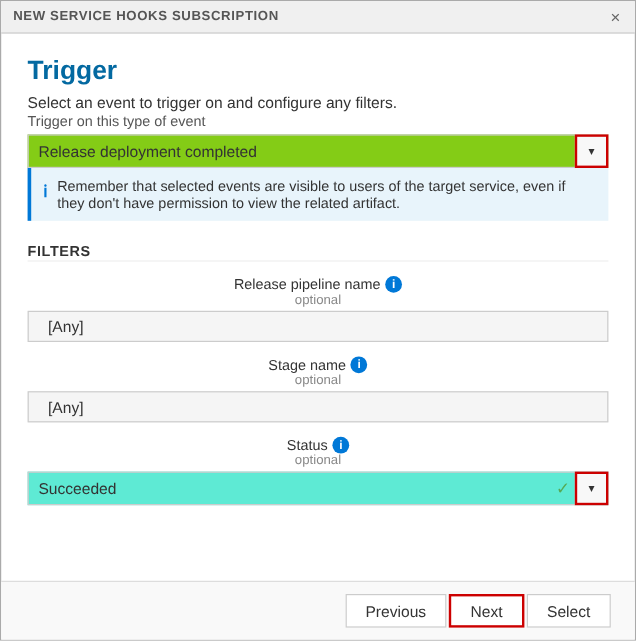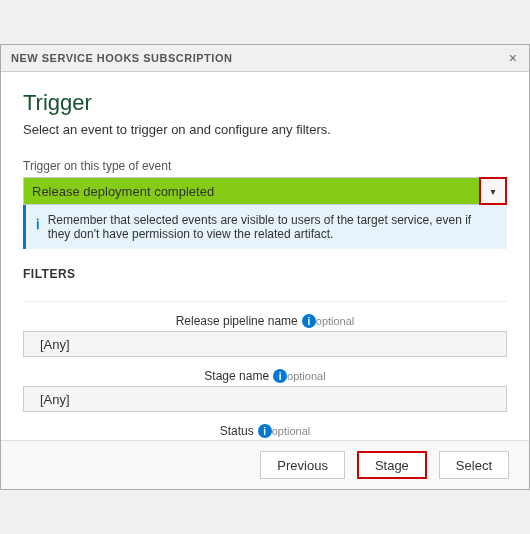--- a/index.html
+++ b/index.html
@@ -9,21 +9,21 @@
       background: #f0f0f0;
       display: flex;
       justify-content: center;
       align-items: center;
       width: 530px;
       height: 534px;
       overflow: hidden;
     }
     .dialog {
       width: 530px;
-      height: 446px;
+      height: 534px;
       background: #fff;
       border: 1px solid #aaa;
       display: flex;
       flex-direction: column;
     }
     .dialog-titlebar {
       background: #f0f0f0;
       border-bottom: 1px solid #ccc;
       padding: 6px 10px;
       display: flex;
@@ -46,28 +46,28 @@
       line-height: 1;
       padding: 0 2px;
     }
     .dialog-body {
       flex: 1;
       padding: 18px 22px 10px 22px;
       overflow-y: auto;
     }
     .section-title {
       font-size: 22px;
-      font-weight: 400;
-      color: #14532d;
+      font-weight: 700;
+      color: #0369a1;
       margin-bottom: 6px;
     }
     .section-subtitle {
       font-size: 13px;
       color: #333;
-      margin-bottom: 22px;
+      margin-bottom: 1px;
     }
     .field-group {
     }
     .field-label {
       font-size: 12px;
       color: #555;
       margin-bottom: 4px;
       display: block;
     }
     .select-wrapper {
@@ -123,30 +123,31 @@
       margin-top: 1px;
     }
     .filters-heading {
       font-size: 12px;
       font-weight: 700;
       color: #333;
       text-transform: uppercase;
       letter-spacing: 0.5px;
       margin-bottom: 12px;
       border-bottom: 1px solid #eee;
-      padding-bottom: 20px;
+      padding-bottom: 1px;
     }
     .filter-row {
       margin-bottom: 12px;
     }
     .filter-label-row {
       display: flex;
-      justify-content: center;
+      justify-content: flex-end;
       align-items: center;
       margin-bottom: 3px;
+      flex-direction: column;
     }
     .filter-label {
       font-size: 12px;
       color: #333;
       display: flex;
       align-items: center;
       gap: 4px;
     }
     .info-circle {
       display: inline-flex;
@@ -190,21 +191,21 @@
       transform: translateY(-50%);
       color: #5a5;
       font-size: 14px;
     }
     .dialog-footer {
       border-top: 1px solid #ddd;
       padding: 10px 20px;
       display: flex;
       justify-content: flex-end;
       align-items: center;
-      gap: 12px;
+      gap: 2px;
       background: #f9f9f9;
     }
     .btn {
       padding: 5px 16px;
       font-size: 13px;
       border: 1px solid #ccc;
       background: #fff;
       cursor: pointer;
       color: #333;
       min-width: 60px;
@@ -288,16 +289,16 @@
         <div class="dropdown-btn">
           <span class="dropdown-arrow">▾</span>
         </div>
       </div>
     </div>
 
   </div>
 
   <div class="dialog-footer">
     <button class="btn">Previous</button>
-    <button class="btn btn-next btn-primary">Stage</button>
+    <button class="btn btn-next btn-primary">Next</button>
     <button class="btn">Select</button>
   </div>
 </div>
 
 </body></html>

